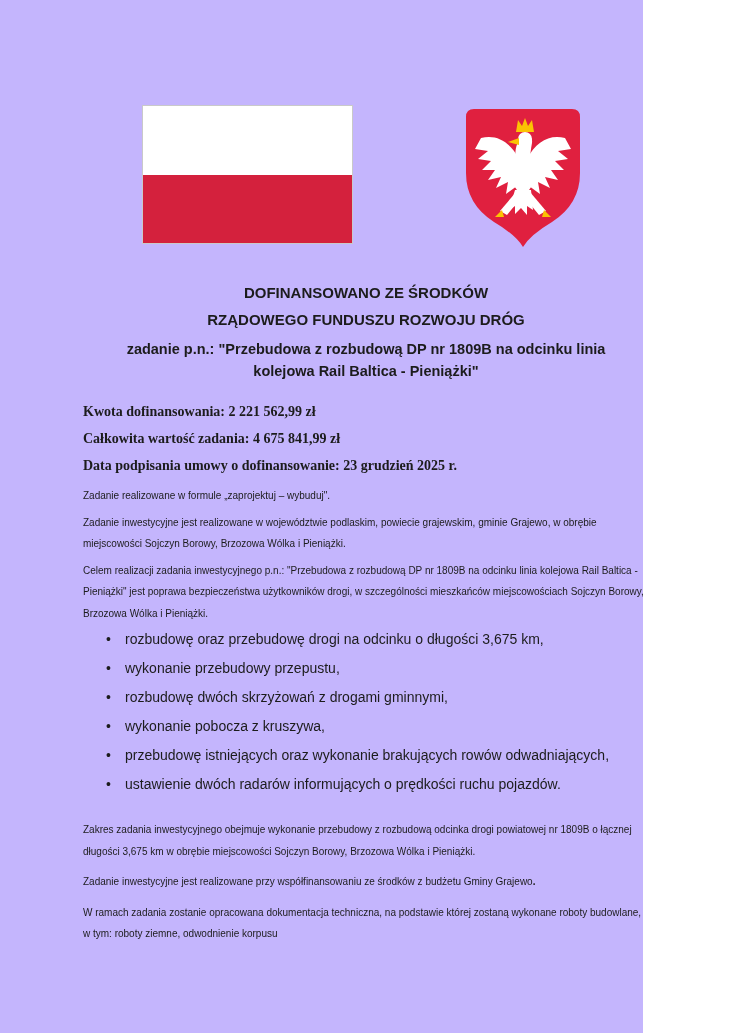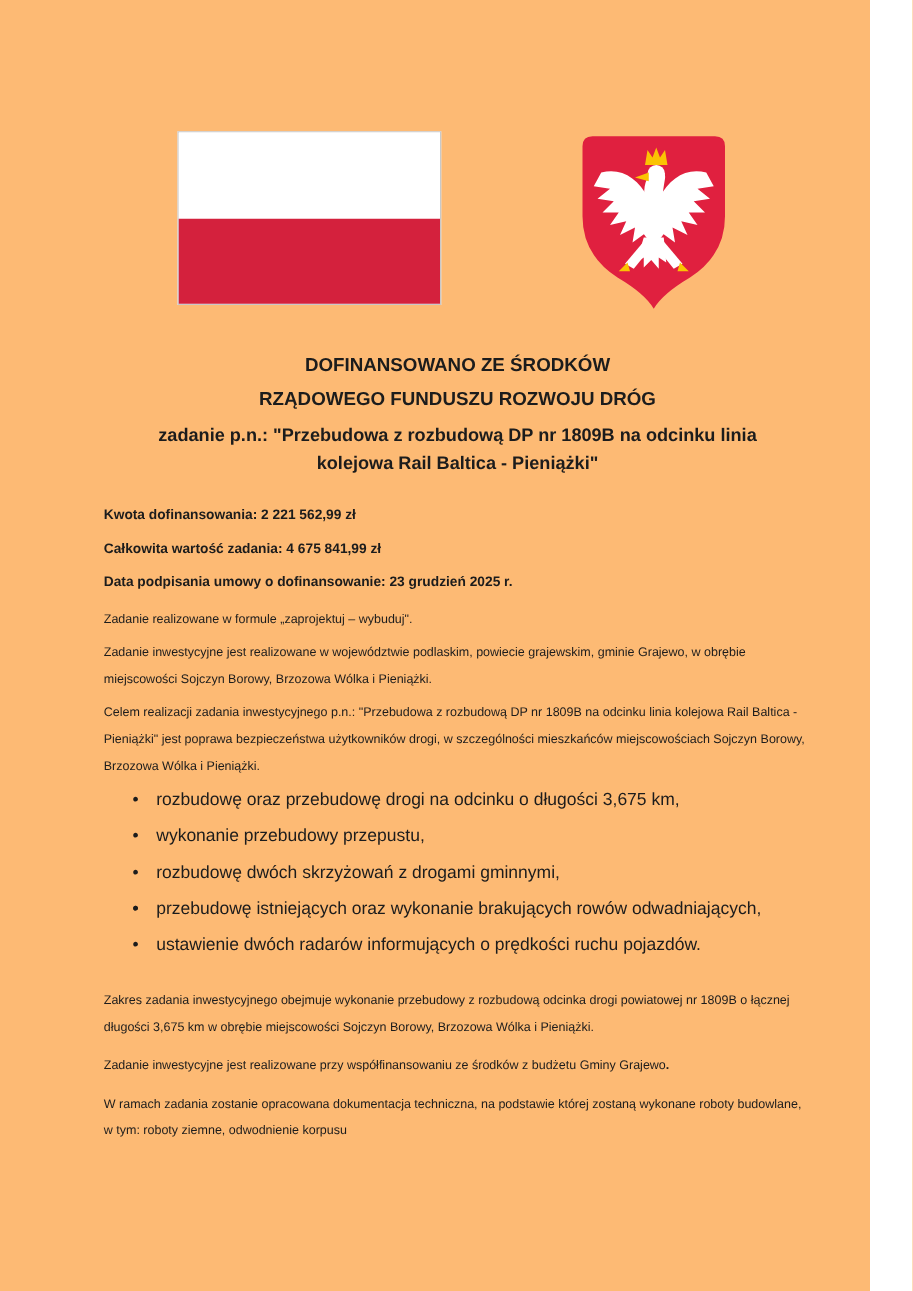--- a/index.html
+++ b/index.html
@@ -2,21 +2,21 @@
 <html lang="pl"><head>
 <meta charset="utf-8">
 <style>
   html,body{margin:0;padding:0;}
   body{
     width:730px;height:1033px;background:#ffffff;
     font-family:"Liberation Sans", sans-serif;
     color:#1c1c1c;
     -webkit-font-smoothing:antialiased;
   }
-  .page{position:relative;width:696px;height:1033px;overflow:hidden;background:#fdba74;}
+  .page{position:relative;width:643px;height:1033px;overflow:hidden;background:#c4b5fd;}
 
   
   .header{position:absolute;top:0;left:0;width:730px;height:250px;}
   .flag{
     position:absolute;left:142px;top:105px;width:211px;height:139px;
     border:1px solid #c9c9c9;box-sizing:border-box;background:#ffffff;
   }
   .flag-white{height:50%;background:#ffffff;}
   .flag-red{height:50%;background:#d4213d;}
   .emblem{position:absolute;left:464px;top:107px;width:118px;height:142px;}
@@ -29,22 +29,22 @@
     margin:0;white-space:pre-wrap;
   }
   .t1-first{margin-top:29px;}
   .t2{
     text-align:center;font-weight:bold;font-size:14.5px;line-height:22px;
     margin:5px auto 0;max-width:530px;white-space:pre-wrap;
   }
 
   .facts{margin-top:22px;}
   .fact{
-    font-weight:bold;font-size:11px;line-height:16px;
-    margin:0 0 11px 0;white-space:pre-wrap;
+    font-weight:bold;font-size:14px;line-height:16px;
+    margin:0 0 11px 0;white-space:pre-wrap;font-family:Liberation Serif, serif;
   }
 
   .para{
     font-size:10px;line-height:21.5px;margin:0 0 5px 0;
     white-space:pre-wrap;
   }
   .para.gap-before{margin-top:24px;}
   .para.gap-before-sm{margin-top:9px;}
 
   ul.effects{list-style:none;margin:2px 0 0 0;padding:0;}
@@ -111,21 +111,21 @@
     </div>
 
     <p class="para">Zadanie realizowane w formule „zaprojektuj – wybuduj".</p>
     <p class="para">Zadanie inwestycyjne jest realizowane w województwie podlaskim, powiecie grajewskim, gminie Grajewo, w obrębie miejscowości Sojczyn Borowy, Brzozowa Wólka i Pieniążki.</p>
     <p class="para">Celem realizacji zadania inwestycyjnego p.n.: "Przebudowa z rozbudową DP nr 1809B na odcinku linia kolejowa Rail Baltica - Pieniążki" jest poprawa bezpieczeństwa użytkowników drogi, w szczególności mieszkańców miejscowościach Sojczyn Borowy, Brzozowa Wólka i Pieniążki.</p>
 
     <ul class="effects">
       <li><span class="dot">•</span><span>rozbudowę oraz przebudowę drogi na odcinku o długości 3,675 km,</span></li>
       <li><span class="dot">•</span><span>wykonanie przebudowy przepustu,</span></li>
       <li><span class="dot">•</span><span>rozbudowę dwóch skrzyżowań z drogami gminnymi,</span></li>
-      <li><span class="dot">•</span></li>
+      <li><span class="dot">•</span><span>wykonanie pobocza z kruszywa,</span></li>
       <li><span class="dot">•</span><span>przebudowę istniejących oraz wykonanie brakujących rowów odwadniających,</span></li>
       <li><span class="dot">•</span><span>ustawienie dwóch radarów informujących o prędkości ruchu pojazdów.</span></li>
     </ul>
 
     <p class="para gap-before">Zakres zadania inwestycyjnego obejmuje wykonanie przebudowy z rozbudową odcinka drogi powiatowej nr 1809B o łącznej długości 3,675 km w obrębie miejscowości Sojczyn Borowy, Brzozowa Wólka i Pieniążki.</p>
 
     <p class="para gap-before-sm"><span>Zadanie inwestycyjne jest realizowane przy współfinansowaniu ze środków z budżetu Gminy Grajewo</span><span class="bold-dot">.</span></p>
 
     <p class="para gap-before-sm">W ramach zadania zostanie opracowana dokumentacja techniczna, na podstawie której zostaną wykonane roboty budowlane, w tym: roboty ziemne, odwodnienie korpusu</p>
 

